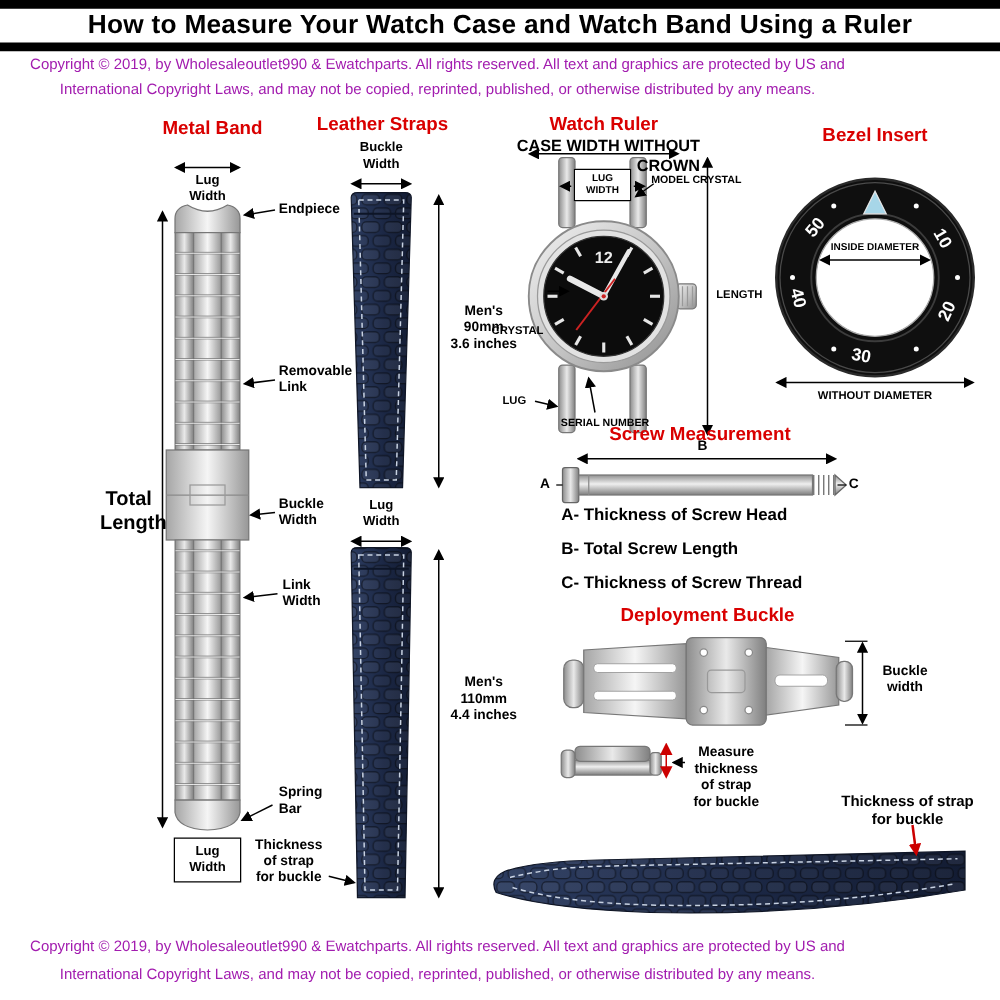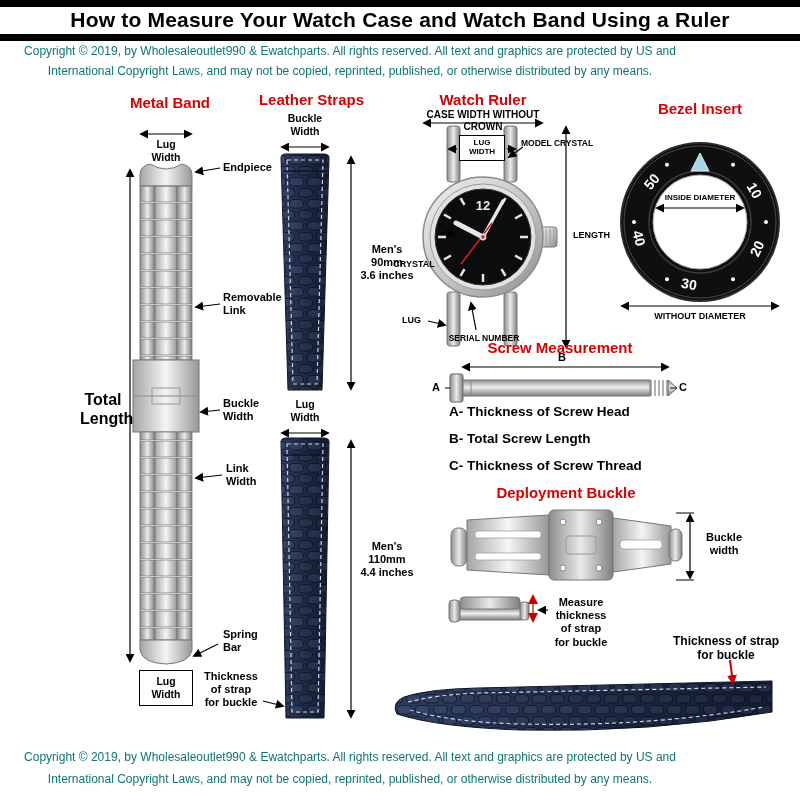--- a/index.html
+++ b/index.html
@@ -2,21 +2,21 @@
 <html><head>
 <meta charset="utf-8">
 <style>
   * { margin:0; padding:0; box-sizing:border-box; }
   html,body { background:#fff; }
   body { font-family:"Liberation Sans", sans-serif; color:#000; }
   .page { position:relative; width:800px; height:800px; background:#fff; overflow:hidden; }
   .bar { position:absolute; left:0; width:800px; height:7px; background:#000; }
   .title { position:absolute; top:8px; left:0; width:800px; text-align:center;
            font-size:21px; font-weight:bold; letter-spacing:.2px; }
-  .copy { position:absolute; left:0; width:700px; text-align:center; font-size:12px; color:#0f766e; }
+  .copy { position:absolute; left:0; width:700px; text-align:center; font-size:12px; color:#a21caf; }
   .lbl { position:absolute; white-space:pre-line; line-height:1.2; color:#000; }
   .b { font-weight:bold; }
   .c { text-align:center; }
   .heading { position:absolute; color:#d90000; font-weight:bold; font-size:15px; text-align:center; white-space:nowrap; }
   .box { border:1px solid #000; background:#fff; display:flex; align-items:center; justify-content:center; }
   svg.diagram { position:absolute; top:0; left:0; }
 </style>
 </head>
 <body>
 
@@ -234,21 +234,21 @@
     <g>
       <path d="M397 714 Q391 703 404 697 Q428 689 478 688 L772 681 L772 712 Q650 733 520 730 Q437 727 397 714 Z" fill="url(#leatherG)" stroke="#0e1526"></path>
       <path d="M397 714 Q391 703 404 697 Q428 689 478 688 L772 681 L772 712 Q650 733 520 730 Q437 727 397 714 Z" fill="url(#croc)"></path>
       <path d="M408 702 Q440 694 480 693 L766 687" fill="none" stroke="#c8d2e2" stroke-width="1.2" stroke-dasharray="4 3"></path>
       <path d="M410 710 Q450 722 520 724 Q650 727 764 707" fill="none" stroke="#c8d2e2" stroke-width="1.2" stroke-dasharray="4 3"></path>
       <line x1="730" y1="660" x2="733" y2="683" stroke="#cc0000" stroke-width="2" marker-end="url(#ahr)"></line>
     </g>
   </svg>
 
   <div class="heading" style="left:118px;top:94px;width:104px;">Metal Band</div>
-  <div class="heading" style="left:248px;top:91px;width:116px;text-align:right;">Leather Straps</div>
+  <div class="heading" style="left:248px;top:91px;width:116px;">Leather Straps</div>
   <div class="heading" style="left:428px;top:91px;width:110px;">Watch Ruler</div>
   <div class="heading" style="left:644px;top:100px;width:112px;">Bezel Insert</div>
   <div class="heading" style="left:485px;top:339px;width:150px;">Screw Measurement</div>
   <div class="heading" style="left:481px;top:484px;width:170px;">Deployment Buckle</div>
 
   <div class="lbl b c" style="left:139px;top:138px;width:54px;font-size:10.5px;">Lug
 Width</div>
   <div class="lbl b" style="left:223px;top:161px;width:70px;font-size:11px;">Endpiece</div>
   <div class="lbl b" style="left:223px;top:291px;width:80px;font-size:11px;">Removable
 Link</div>
@@ -270,21 +270,21 @@
 3.6 inches</div>
   <div class="lbl b c" style="left:278px;top:398px;width:54px;font-size:10.5px;">Lug
 Width</div>
   <div class="lbl b c" style="left:356px;top:540px;width:62px;font-size:11px;">Men's
 110mm
 4.4 inches</div>
   <div class="lbl b c" style="left:194px;top:670px;width:74px;font-size:11px;">Thickness
 of strap
 for buckle</div>
 
-  <div class="lbl b c" style="left:406px;top:109px;width:154px;font-size:10px;">CASE WIDTH WITHOUT CROWN</div>
+  <div class="lbl b c" style="left:406px;top:109px;width:154px;font-size:13px;text-align:right;">CASE WIDTH WITHOUT CROWN</div>
   <div class="lbl b c box" style="left:459px;top:135px;width:46px;height:26px;font-size:8px;line-height:1.1;">LUG
 WIDTH</div>
   <div class="lbl b" style="left:521px;top:138px;width:92px;font-size:8.5px;">MODEL CRYSTAL</div>
   <div class="lbl b c" style="left:392px;top:227px;width:44px;font-size:9px;margin-top:32px;">CRYSTAL</div>
   <div class="lbl b" style="left:573px;top:230px;width:48px;font-size:9px;">LENGTH</div>
   <div class="lbl b" style="left:402px;top:315px;width:30px;font-size:9px;">LUG</div>
   <div class="lbl b c" style="left:436px;top:333px;width:96px;font-size:8.5px;">SERIAL NUMBER</div>
 
   <div class="lbl b c" style="left:654px;top:193px;width:92px;font-size:8px;">INSIDE DIAMETER</div>
   <div class="lbl b c" style="left:634px;top:311px;width:132px;font-size:9px;">WITHOUT DIAMETER</div>

